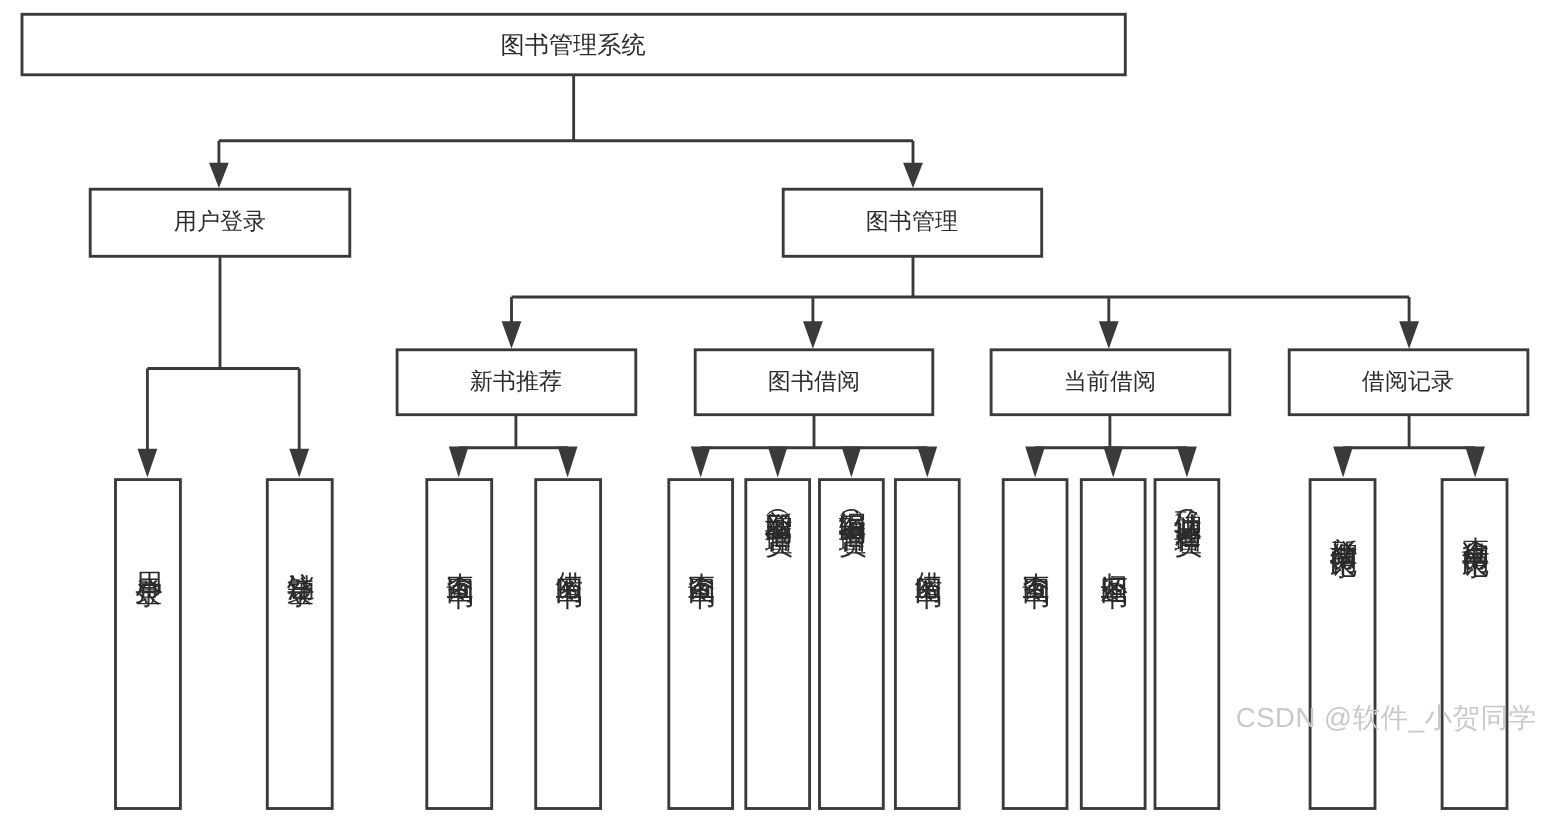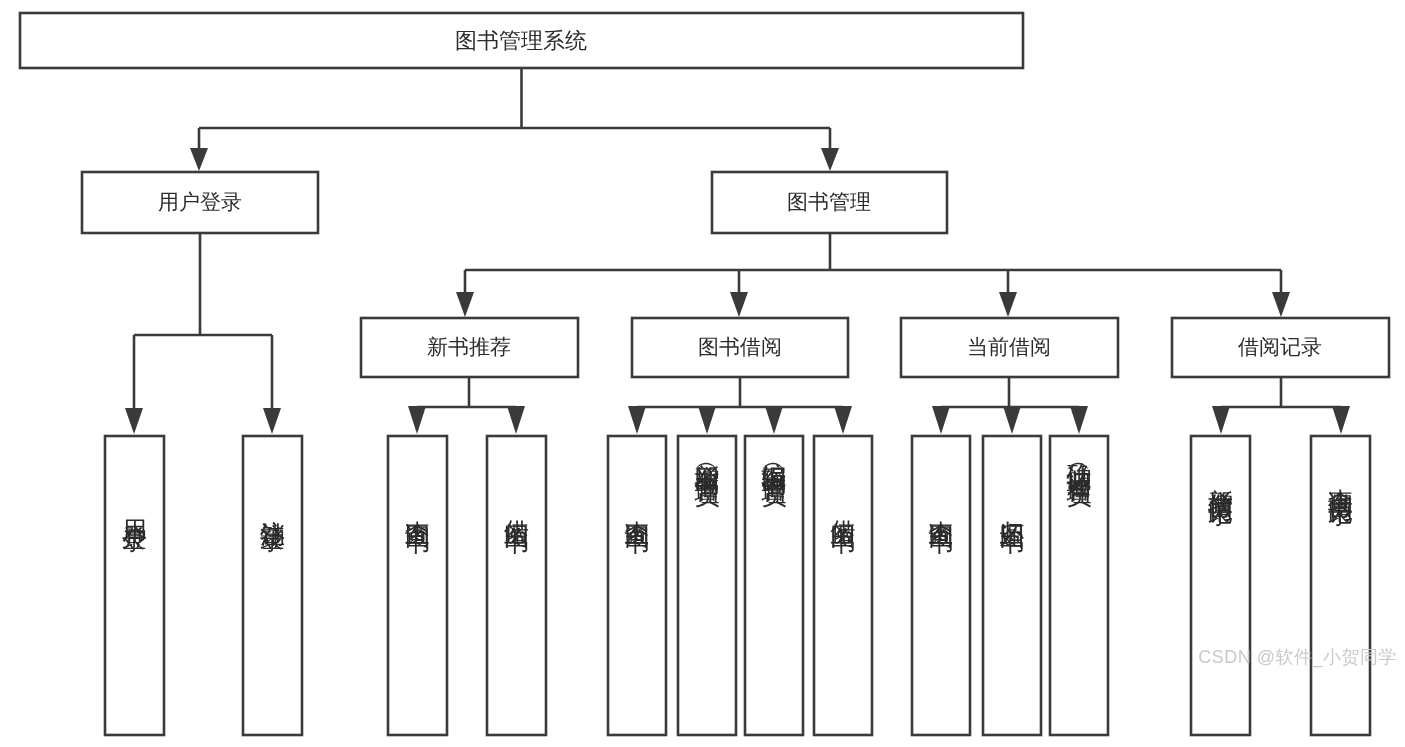--- a/index.html
+++ b/index.html
@@ -67,21 +67,21 @@
     color: #2b2b2b;
     letter-spacing: 3px;
     white-space: nowrap;
     user-select: none;
   }
   .watermark {
     position: absolute;
     right: 8px;
     bottom: 6px;
     font-family: "Liberation Sans", "DejaVu Sans", sans-serif;
-    font-size: 18px;
+    font-size: 25px;
     color: #c9c9c9;
     letter-spacing: 0.5px;
     white-space: nowrap;
   }
 </style>
 </head>
 <body>
 
 <div id="diagram-root">
 

